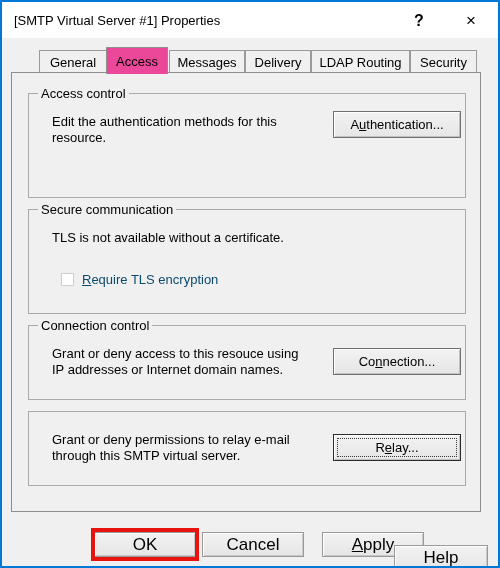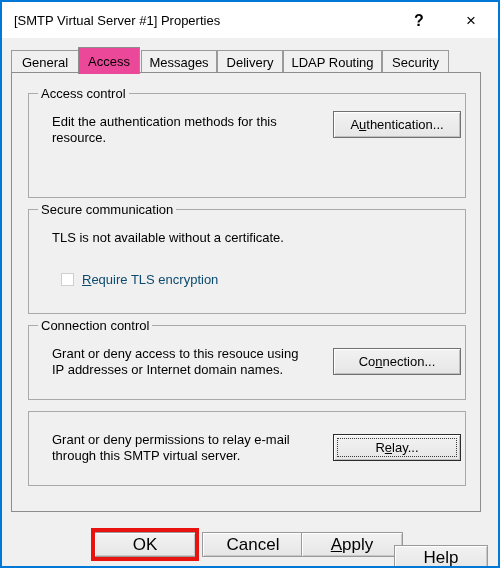--- a/index.html
+++ b/index.html
@@ -80,20 +80,21 @@
     border: 1px solid #9a9a9a;
     border-bottom: none;
     font-size: 13px;
     color: #000;
     display: flex;
     align-items: center;
     justify-content: center;
     padding: 0 7px;
     white-space: nowrap;
     cursor: default;
+    margin-left: 28px;
   }
   .tab.active {
     top: 0;
     height: 27px;
     background: #ec4899;
     border: 1px solid #8d8d8d;
     border-bottom: none;
     z-index: 5;
   }
 
@@ -276,20 +277,20 @@
       <button class="btn default" style="left:304px; top:22px; width:128px; height:27px;">
         <span class="focusring"></span>
         <span><span>R</span><span class="u">e</span><span>lay...</span></span>
       </button>
     </div>
 
   </div>
 
   <button class="footer-btn" style="left:92px;  width:102px;">OK</button>
   <button class="footer-btn" style="left:200px; width:102px;">Cancel</button>
-  <button class="footer-btn" style="left:299px; width:102px;justify-content:center;">
+  <button class="footer-btn" style="left:320px; width:102px;justify-content:center;">
     <span><span class="u">A</span><span>pply</span></span>
   </button>
   <button class="footer-btn" style="left:392px; width:94px;margin-top:13px;">Help</button>
 
   <div class="annotation-box" style="left:89px; top:528px; width:108px; height:33px;"></div>
 
 </div>
 
 </body></html>

